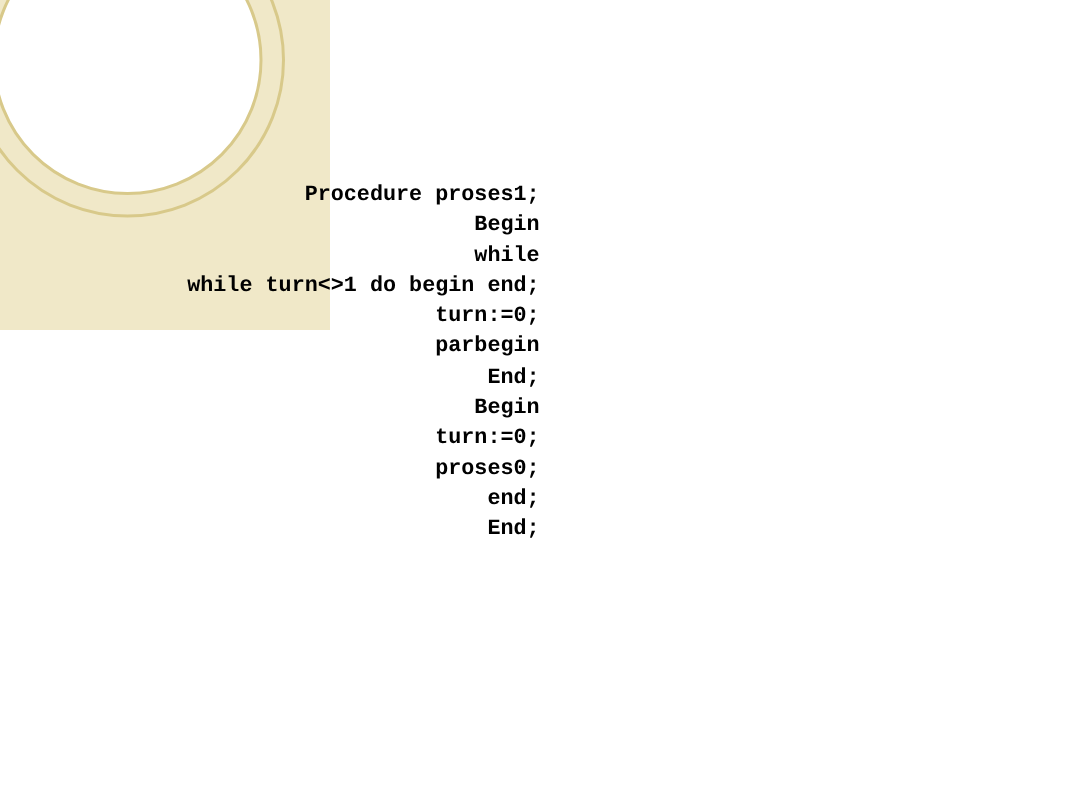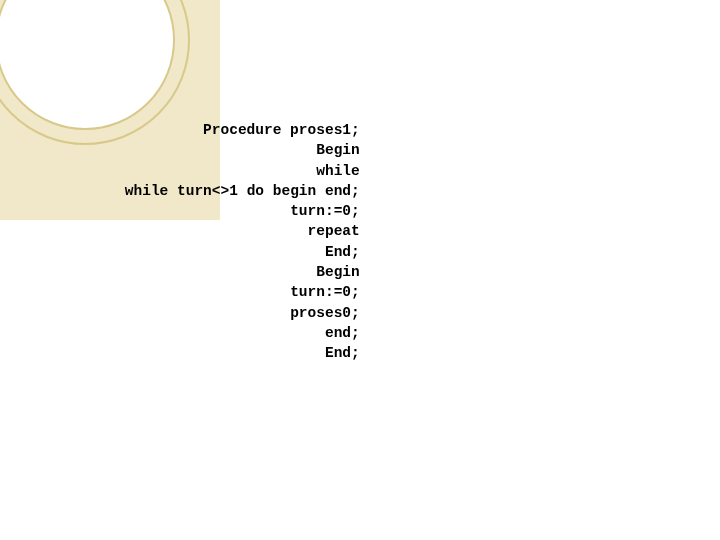--- a/index.html
+++ b/index.html
@@ -60,20 +60,20 @@
 <div class="bg-square"></div>
 <div class="bg-circle-outer"></div>
 <div class="bg-circle-inner"></div>
 
 <div class="content">
   <div>Procedure proses1;</div>
   <div>Begin</div>
   <div>  while</div>
   <div>    while turn&lt;&gt;1 do begin end;</div>
   <div>    turn:=0;</div>
-  <div>  repeat</div>
+  <div>  parbegin</div>
   <div>End;</div>
   <div>Begin</div>
   <div>   turn:=0;</div>
   <div>      proses0;</div>
   <div>   end;</div>
   <div>End;</div>
 </div>
 
 </body></html>

